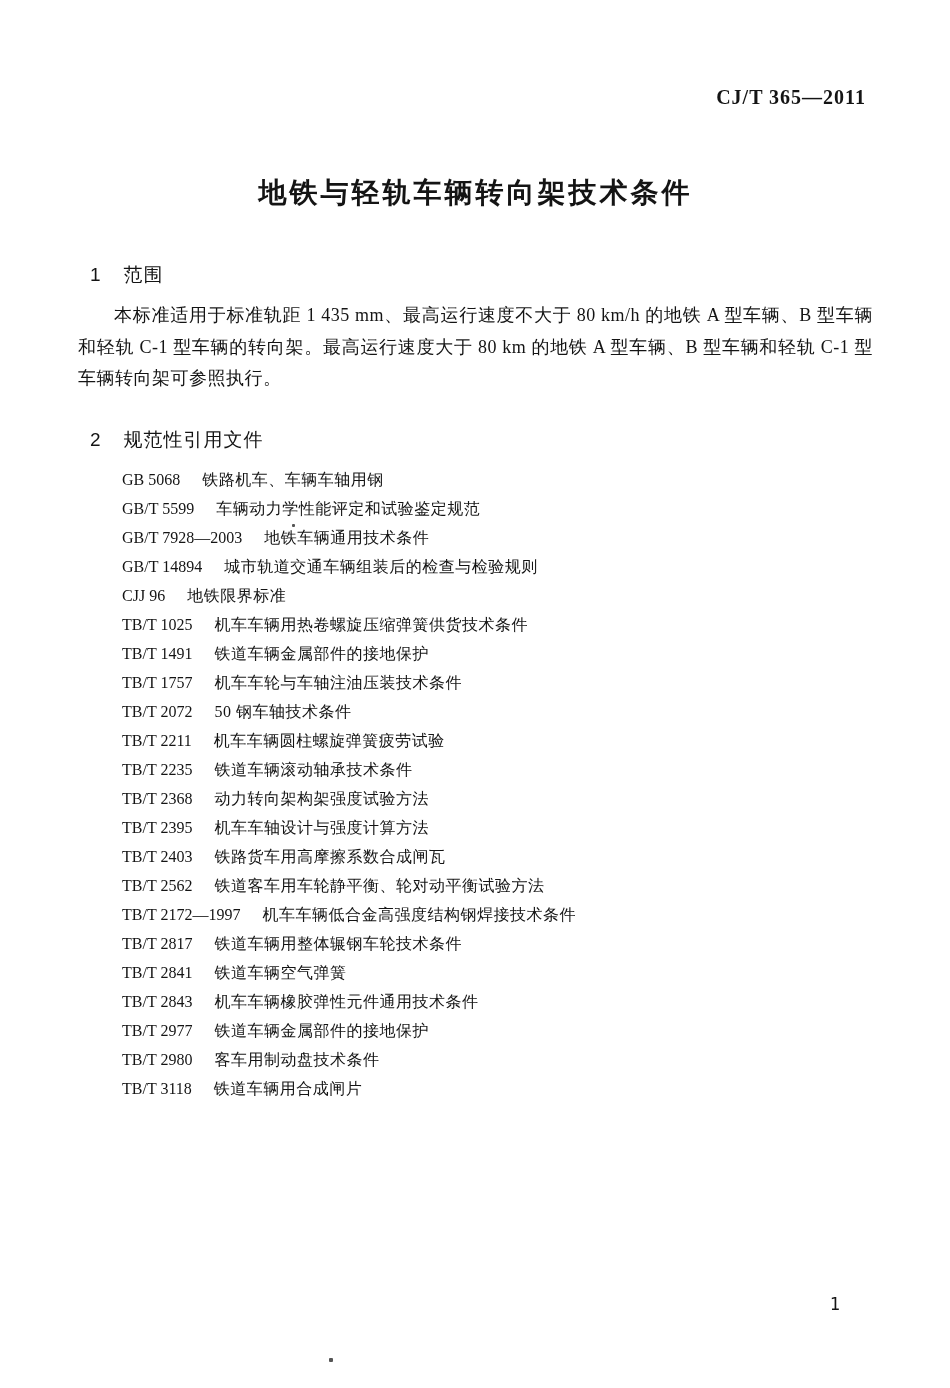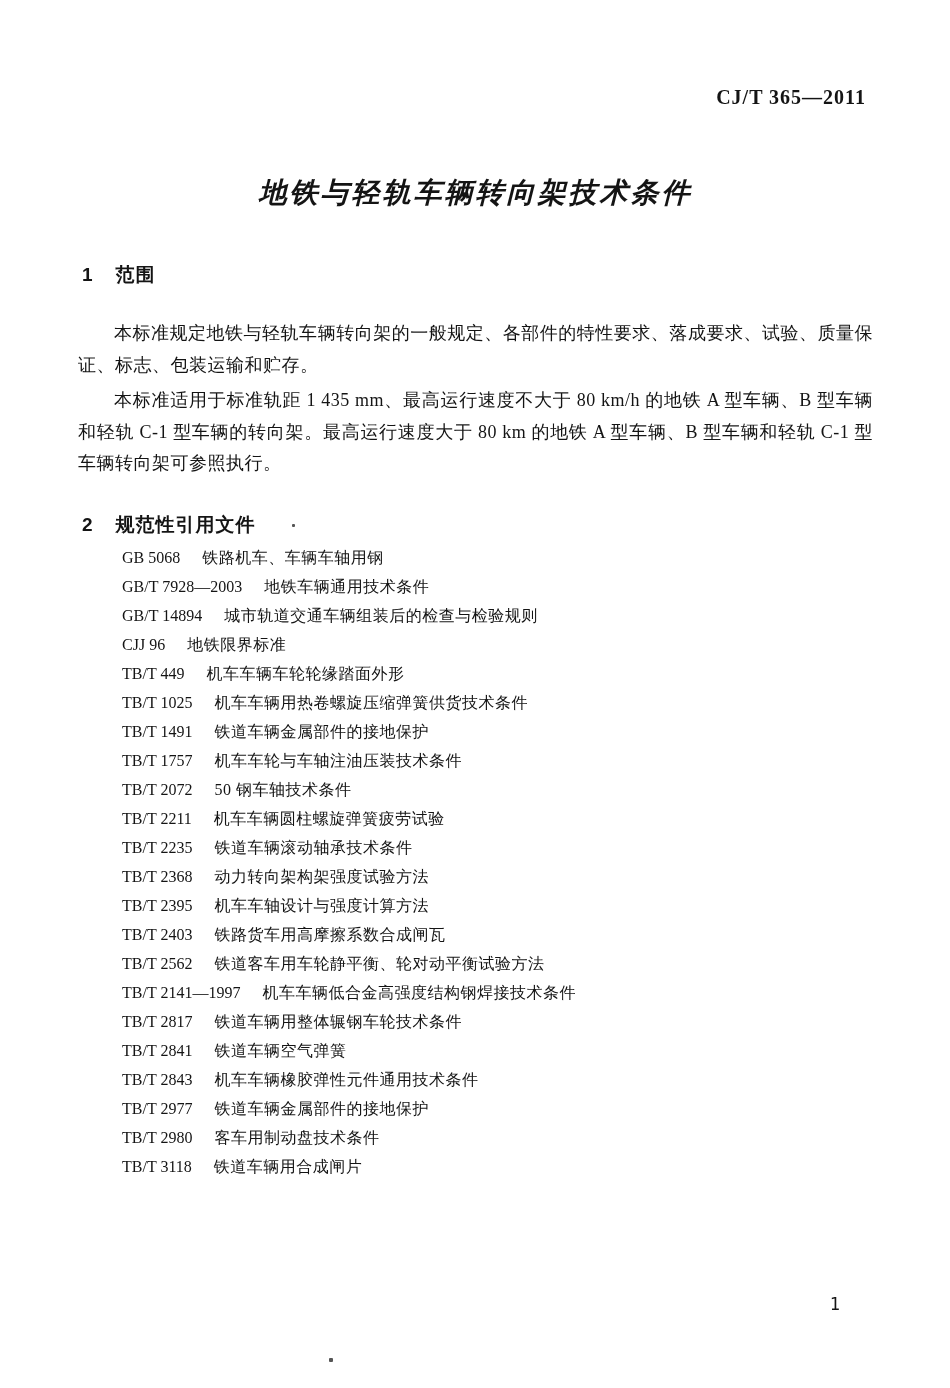--- a/index.html
+++ b/index.html
@@ -29,27 +29,26 @@
     padding: 176px 77px 0 78px;
   }
   .doc-title {
     margin: 0;
     text-align: center;
     font-size: 28px;
     line-height: 34px;
     font-weight: bold;
     letter-spacing: 3px;
     font-family: "Liberation Sans", "DejaVu Sans", sans-serif;
-    font-style: italic;
   }
   .section-heading {
-    margin: 4px;
+    margin: 12px;
     font-size: 19px;
     line-height: 26px;
-    font-weight: bold;
+    font-weight: normal;
     font-family: "Liberation Sans", "DejaVu Sans", sans-serif;
     letter-spacing: 1px;
   }
   .section-heading .sec-num {
     display: inline-block;
     margin-right: 22px;
     font-family: "Liberation Sans", "DejaVu Sans", sans-serif;
   }
   .heading-scope { margin-top: 52px; }
   .heading-refs  { margin-top: 32px; }
@@ -103,46 +102,45 @@
   <div class="doc-number">CJ/T 365—2011</div>
 
   <div class="content">
 
     <h1 class="doc-title">地铁与轻轨车辆转向架技术条件</h1>
 
     <h2 class="section-heading heading-scope">
       <span class="sec-num">1</span><span>范围</span>
     </h2>
 
-    <p class="body-para para-first">本标准规定地铁与轻轨车辆转向架的一般规定、各部件的特性要求、落成要求、试验、质量保证、标志、包装运输和贮存。</p>
 
     <p class="body-para para-next">本标准适用于标准轨距 1 435 mm、最高运行速度不大于 80 km/h 的地铁 A 型车辆、B 型车辆和轻轨 C-1 型车辆的转向架。最高运行速度大于 80 km 的地铁 A 型车辆、B 型车辆和轻轨 C-1 型车辆转向架可参照执行。</p>
 
     <h2 class="section-heading heading-refs">
       <span class="sec-num">2</span><span>规范性引用文件</span>
     </h2>
 
 
     <div class="ref-list">
         <div class="ref-item"><span class="ref-code">GB 5068</span><span class="ref-title">铁路机车、车辆车轴用钢</span></div>
+        <div class="ref-item"><span class="ref-code">GB/T 5599</span><span class="ref-title">车辆动力学性能评定和试验鉴定规范</span></div>
         <div class="ref-item"><span class="ref-code">GB/T 7928—2003</span><span class="ref-title">地铁车辆通用技术条件</span></div>
         <div class="ref-item"><span class="ref-code">GB/T 14894</span><span class="ref-title">城市轨道交通车辆组装后的检查与检验规则</span></div>
         <div class="ref-item"><span class="ref-code">CJJ 96</span><span class="ref-title">地铁限界标准</span></div>
-        <div class="ref-item"><span class="ref-code">TB/T 449</span><span class="ref-title">机车车辆车轮轮缘踏面外形</span></div>
         <div class="ref-item"><span class="ref-code">TB/T 1025</span><span class="ref-title">机车车辆用热卷螺旋压缩弹簧供货技术条件</span></div>
         <div class="ref-item"><span class="ref-code">TB/T 1491</span><span class="ref-title">铁道车辆金属部件的接地保护</span></div>
         <div class="ref-item"><span class="ref-code">TB/T 1757</span><span class="ref-title">机车车轮与车轴注油压装技术条件</span></div>
         <div class="ref-item"><span class="ref-code">TB/T 2072</span><span class="ref-title">50 钢车轴技术条件</span></div>
         <div class="ref-item"><span class="ref-code">TB/T 2211</span><span class="ref-title">机车车辆圆柱螺旋弹簧疲劳试验</span></div>
         <div class="ref-item"><span class="ref-code">TB/T 2235</span><span class="ref-title">铁道车辆滚动轴承技术条件</span></div>
         <div class="ref-item"><span class="ref-code">TB/T 2368</span><span class="ref-title">动力转向架构架强度试验方法</span></div>
         <div class="ref-item"><span class="ref-code">TB/T 2395</span><span class="ref-title">机车车轴设计与强度计算方法</span></div>
         <div class="ref-item"><span class="ref-code">TB/T 2403</span><span class="ref-title">铁路货车用高摩擦系数合成闸瓦</span></div>
         <div class="ref-item"><span class="ref-code">TB/T 2562</span><span class="ref-title">铁道客车用车轮静平衡、轮对动平衡试验方法</span></div>
-        <div class="ref-item"><span class="ref-code">TB/T 2141—1997</span><span class="ref-title">机车车辆低合金高强度结构钢焊接技术条件</span></div>
+        <div class="ref-item"><span class="ref-code">TB/T 2172—1997</span><span class="ref-title">机车车辆低合金高强度结构钢焊接技术条件</span></div>
         <div class="ref-item"><span class="ref-code">TB/T 2817</span><span class="ref-title">铁道车辆用整体辗钢车轮技术条件</span></div>
         <div class="ref-item"><span class="ref-code">TB/T 2841</span><span class="ref-title">铁道车辆空气弹簧</span></div>
         <div class="ref-item"><span class="ref-code">TB/T 2843</span><span class="ref-title">机车车辆橡胶弹性元件通用技术条件</span></div>
         <div class="ref-item"><span class="ref-code">TB/T 2977</span><span class="ref-title">铁道车辆金属部件的接地保护</span></div>
         <div class="ref-item"><span class="ref-code">TB/T 2980</span><span class="ref-title">客车用制动盘技术条件</span></div>
         <div class="ref-item"><span class="ref-code">TB/T 3118</span><span class="ref-title">铁道车辆用合成闸片</span></div>
       </div>
 
   </div>
 

